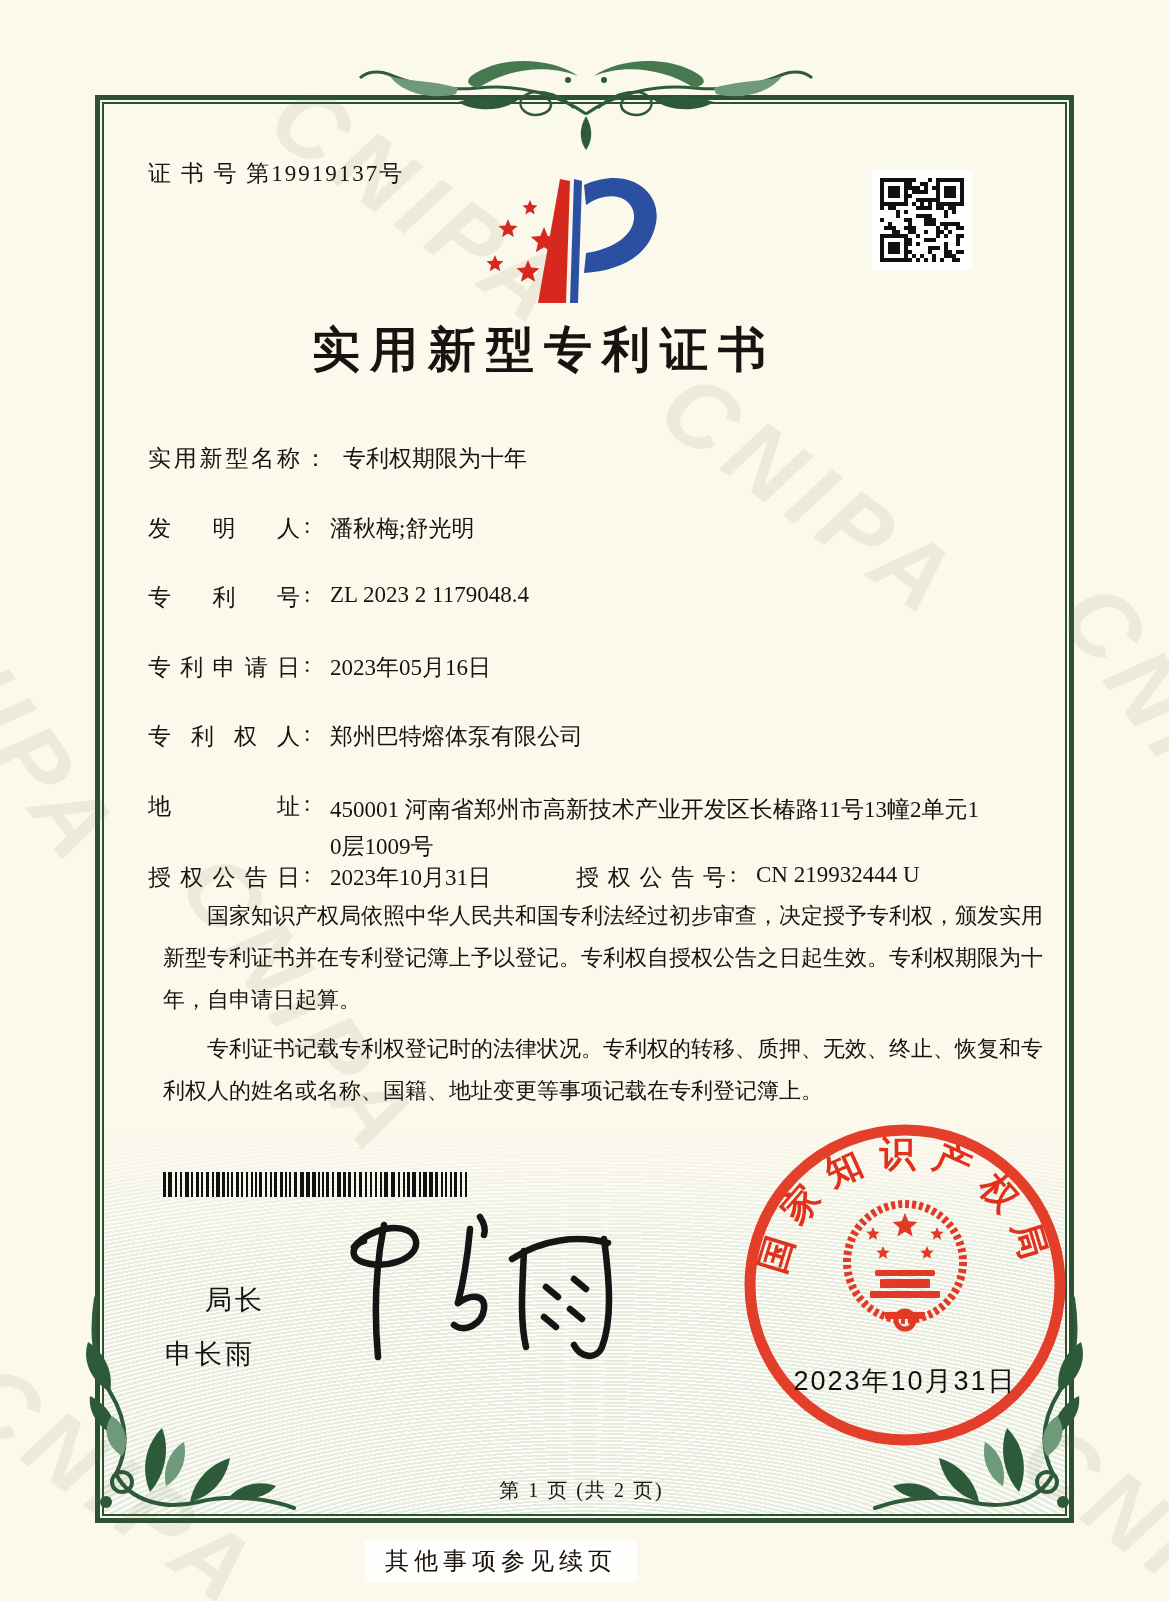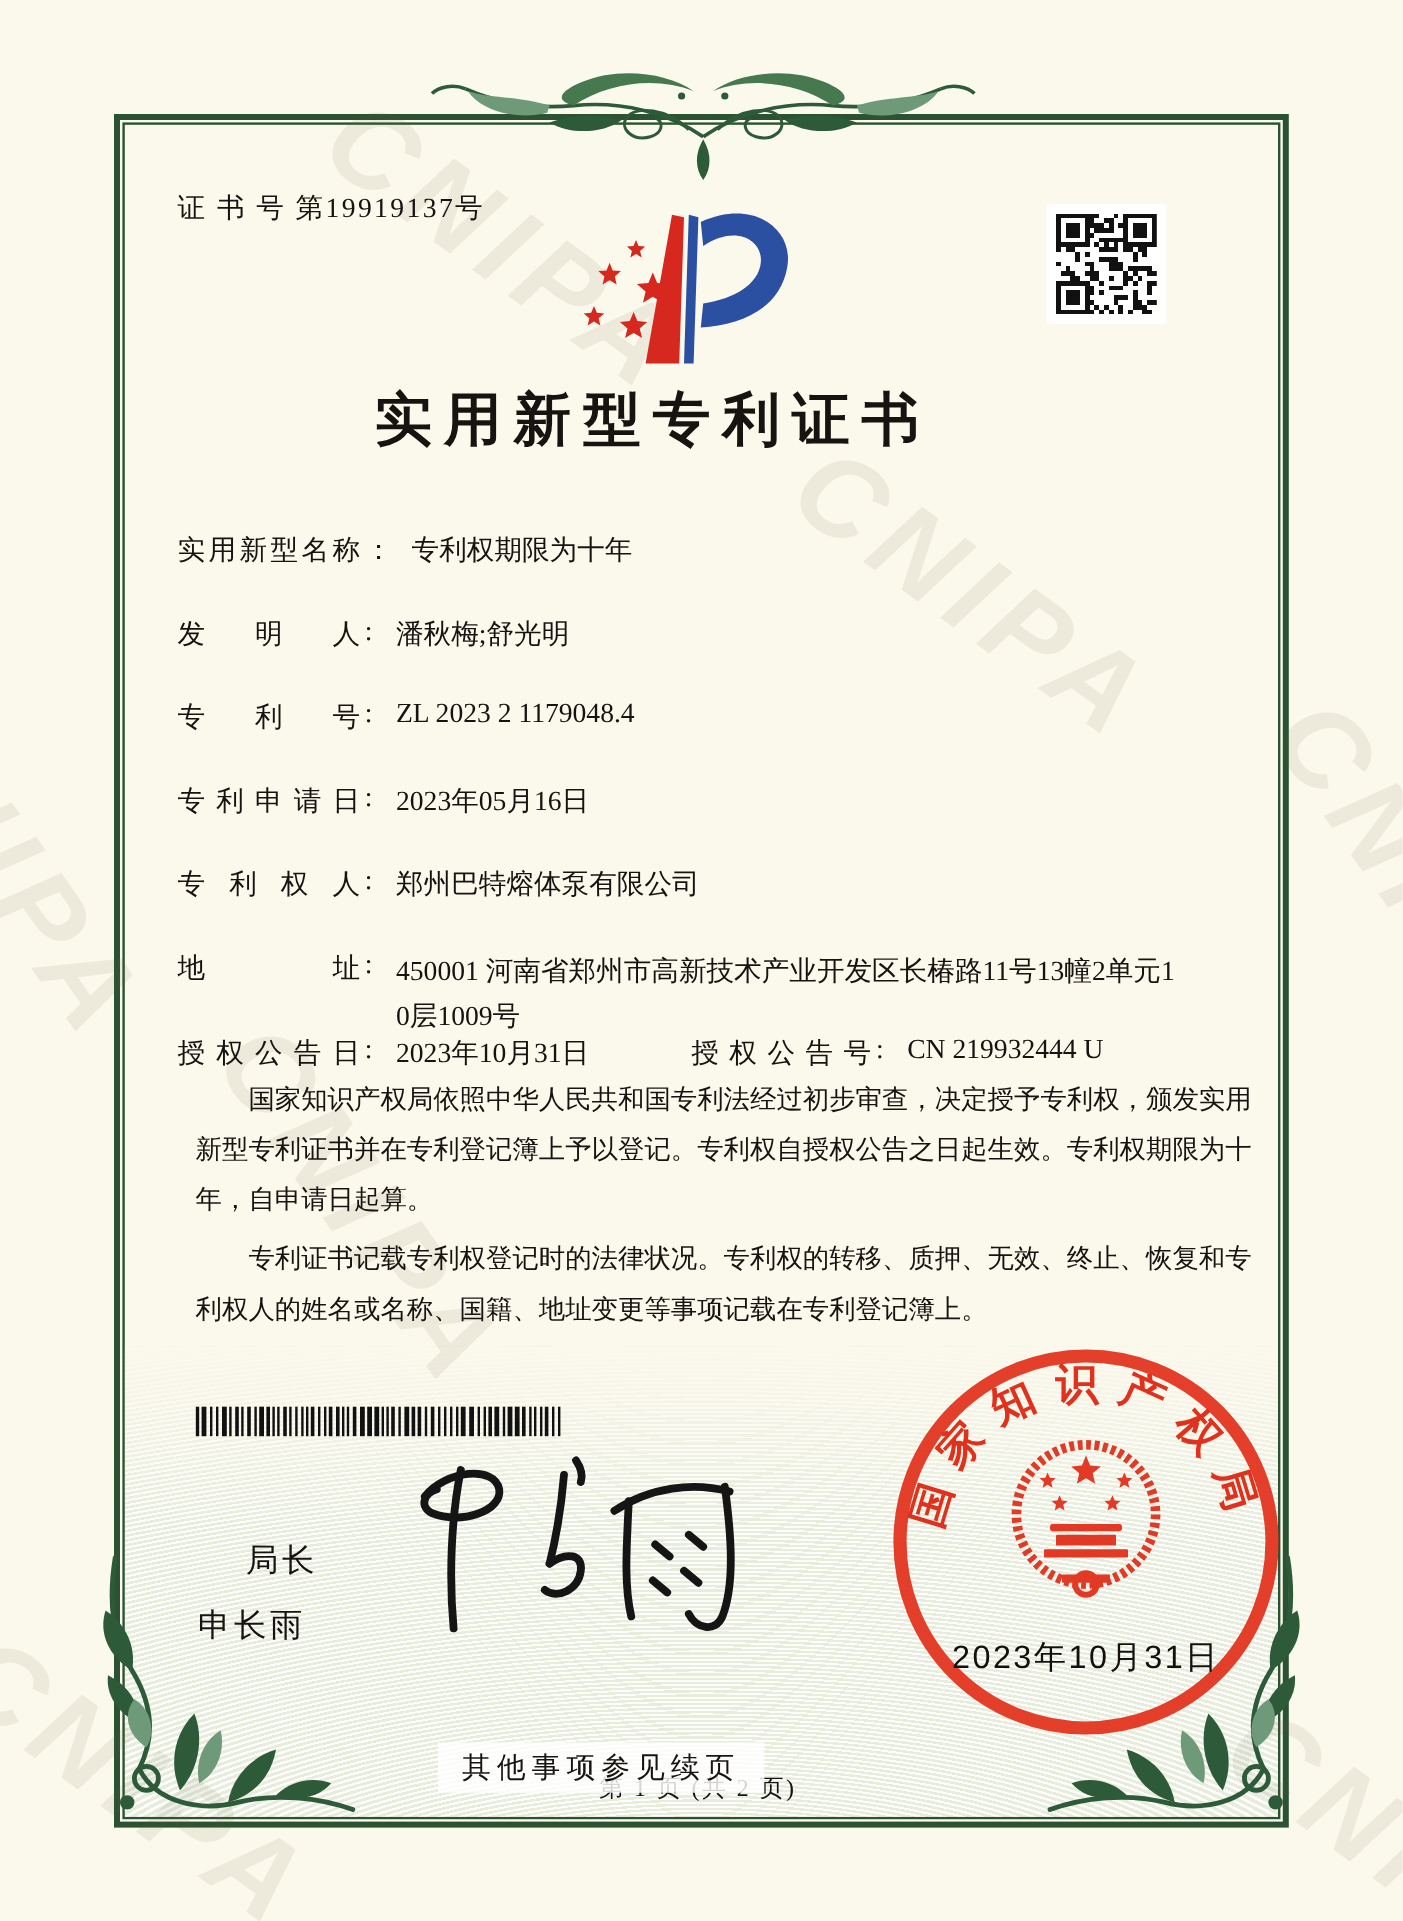--- a/index.html
+++ b/index.html
@@ -41,21 +41,21 @@
   .paras{position:absolute;left:163px;top:895px;width:882px;font-size:22px;line-height:1.9;}
   .paras p{margin:0 0 8px 0;text-indent:2em;}
   .barcode{position:absolute;left:163px;top:1172px;width:308px;height:25px;}
   .director{position:absolute;left:165px;font-family:"Liberation Sans","DejaVu Sans",sans-serif;
             font-size:27px;letter-spacing:3px;}
   .sig{position:absolute;left:320px;top:1195px;width:300px;height:190px;z-index:5;}
   .sig path{fill:none;stroke:#151515;stroke-width:6.5;stroke-linecap:round;stroke-linejoin:round;}
   .seal{position:absolute;left:742px;top:1122px;width:326px;height:326px;z-index:6;}
   .pagefoot{position:absolute;left:92px;width:979px;top:1477px;text-align:center;
             font-size:20px;letter-spacing:2px;z-index:5;}
-  .contnote{position:absolute;left:0;width:1002px;top:1452px;text-align:center;z-index:5;}
+  .contnote{position:absolute;left:0;width:1002px;top:1540px;text-align:center;z-index:5;}
   .contnote span{display:inline-block;background:rgba(255,255,255,.82);padding:5px 20px;
             font-size:24px;letter-spacing:5px;}
 </style>
 </head>
 <body>
 
 <div class="page">
 
   <div class="wm" style="left:250px;top:150px;">CNIPA</div>
   <div class="wm" style="left:640px;top:440px;">CNIPA</div>

